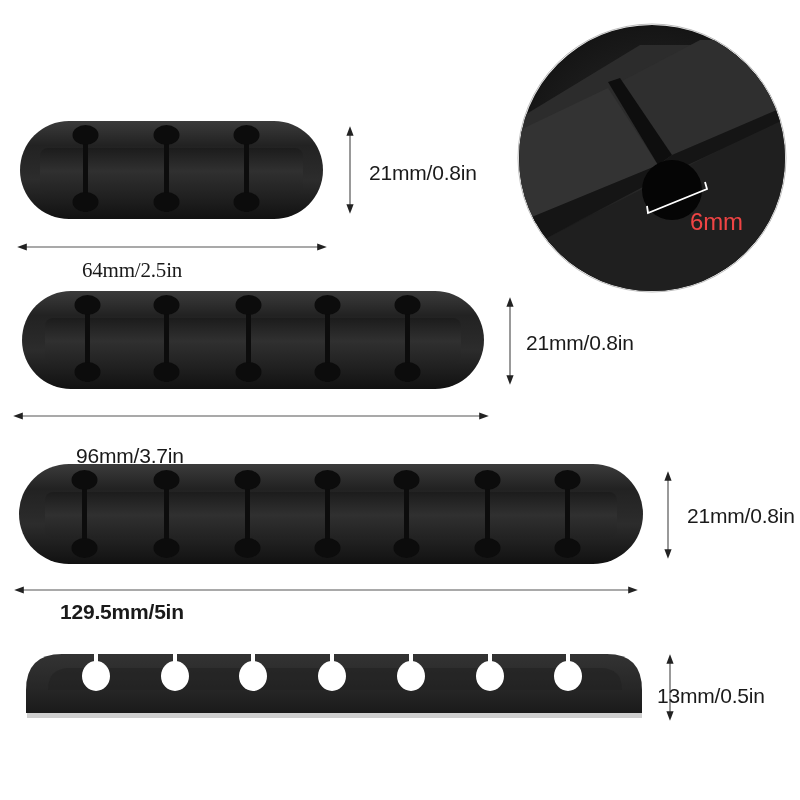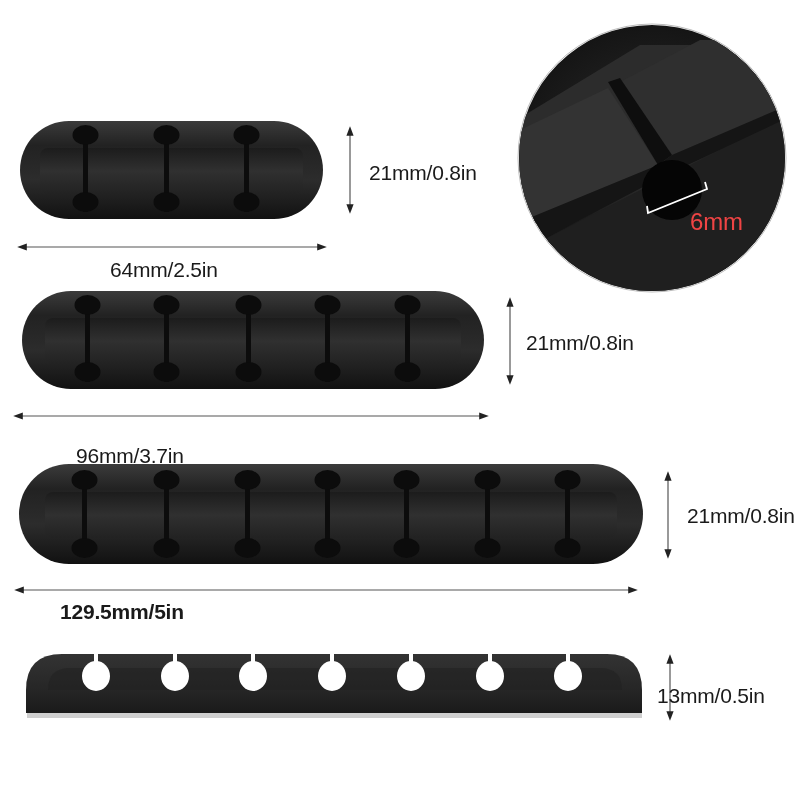--- a/index.html
+++ b/index.html
@@ -152,21 +152,21 @@
       <polygon points="500,262 660,180 800,110 800,300 500,300" fill="#1f1f1f"></polygon>
       <polygon points="500,230 658,165 672,155 800,100 800,112 660,178 500,262" fill="#151515"></polygon>
 
       <ellipse cx="672" cy="190" rx="30" ry="30" fill="#050505"></ellipse>
 
       <polyline points="647,206 648,213 707,189 705,182" fill="none" stroke="#ffffff" stroke-width="1.8"></polyline>
     </g>
   </g>
 </svg>
 
-<div class="label" style="left:110px;top:258px;">64mm/2.5in</div>
+<div class="label" style="left:82px;top:258px;font-family:Liberation Serif, serif;">64mm/2.5in</div>
 <div class="label" style="left:369px;top:161px;">21mm/0.8in</div>
 
 <div class="label" style="left:76px;top:428px;margin-top:16px;">96mm/3.7in</div>
 <div class="label" style="left:526px;top:331px;">21mm/0.8in</div>
 
 <div class="label" style="left:60px;top:600px;font-weight:bold;">129.5mm/5in</div>
 <div class="label" style="left:687px;top:504px;">21mm/0.8in</div>
 
 <div class="label" style="left:657px;top:684px;">13mm/0.5in</div>
 

